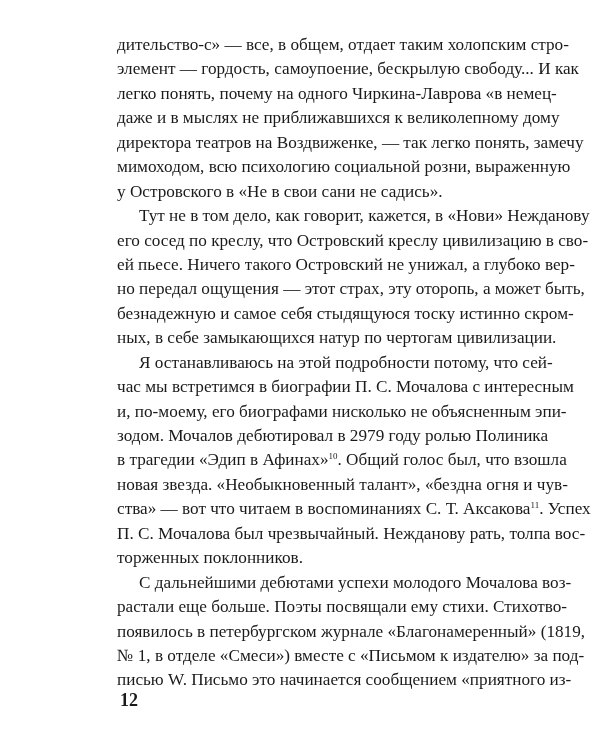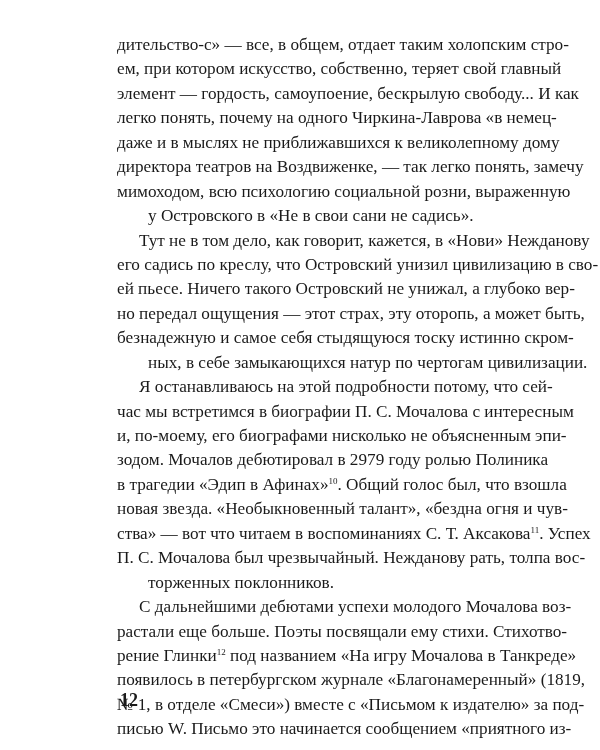--- a/index.html
+++ b/index.html
@@ -34,21 +34,20 @@
   .line {
     display: block;
     white-space: nowrap;
     text-align: justify;
     text-align-last: justify;
     height: 24.45px;
     overflow: visible;
   }
   .line.last {
     text-align-last: left;
-    margin-left: 31px;
   }
   .line.indent {
     padding-left: 22px;
   }
   sup {
     font-size: 9px;
     line-height: 0;
     vertical-align: 6px;
   }
   .page-number {
@@ -61,48 +60,46 @@
     color: #1a1a1a;
   }
 </style>
 </head>
 <body>
 
 <div class="page">
   <div class="text-block">
 
     <span class="line">дительство-с» — все, в общем, отдает таким холопским стро-</span>
-    <span class="line">ем, при котором искусство, собственно, теряет свой главный</span>
     <span class="line">элемент — гордость, самоупоение, бескрылую свободу... И как</span>
     <span class="line">легко понять, почему на одного Чиркина-Лаврова «в немец-</span>
     <span class="line">даже и в мыслях не приближавшихся к великолепному дому</span>
     <span class="line">директора театров на Воздвиженке, — так легко понять, замечу</span>
     <span class="line">мимоходом, всю психологию социальной розни, выраженную</span>
     <span class="line last">у Островского в «Не в свои сани не садись».</span>
 
     <span class="line indent">Тут не в том дело, как говорит, кажется, в «Нови» Нежданову</span>
-    <span class="line">его садись по креслу, что Островский унизил цивилизацию в сво-</span>
+    <span class="line">его сосед по креслу, что Островский креслу цивилизацию в сво-</span>
     <span class="line">ей пьесе. Ничего такого Островский не унижал, а глубоко вер-</span>
     <span class="line">но передал ощущения — этот страх, эту оторопь, а может быть,</span>
     <span class="line">безнадежную и самое себя стыдящуюся тоску истинно скром-</span>
     <span class="line last">ных, в себе замыкающихся натур по чертогам цивилизации.</span>
 
     <span class="line indent">Я останавливаюсь на этой подробности потому, что сей-</span>
     <span class="line">час мы встретимся в биографии П. С. Мочалова с интересным</span>
     <span class="line">и, по-моему, его биографами нисколько не объясненным эпи-</span>
     <span class="line">зодом. Мочалов дебютировал в 2979 году ролью Полиника</span>
     <span class="line"><span>в трагедии «Эдип в Афинах»</span><sup>10</sup><span>. Общий голос был, что взошла</span></span>
     <span class="line">новая звезда. «Необыкновенный талант», «бездна огня и чув-</span>
     <span class="line"><span>ства» — вот что читаем в воспоминаниях С. Т. Аксакова</span><sup>11</sup><span>. Успех</span></span>
     <span class="line">П. С. Мочалова был чрезвычайный. Нежданову рать, толпа вос-</span>
     <span class="line last">торженных поклонников.</span>
 
     <span class="line indent">С дальнейшими дебютами успехи молодого Мочалова воз-</span>
     <span class="line">растали еще больше. Поэты посвящали ему стихи. Стихотво-</span>
-    <span class="line"><span>рение Глинки</span><sup>12</sup><span> под названием «На игру Мочалова в Танкреде»</span></span>
     <span class="line">появилось в петербургском журнале «Благонамеренный» (1819,</span>
     <span class="line">№ 1, в отделе «Смеси») вместе с «Письмом к издателю» за под-</span>
     <span class="line">писью W. Письмо это начинается сообщением «приятного из-</span>
 
   </div>
 
   <div class="page-number">12</div>
 </div>
 
 </body></html>

